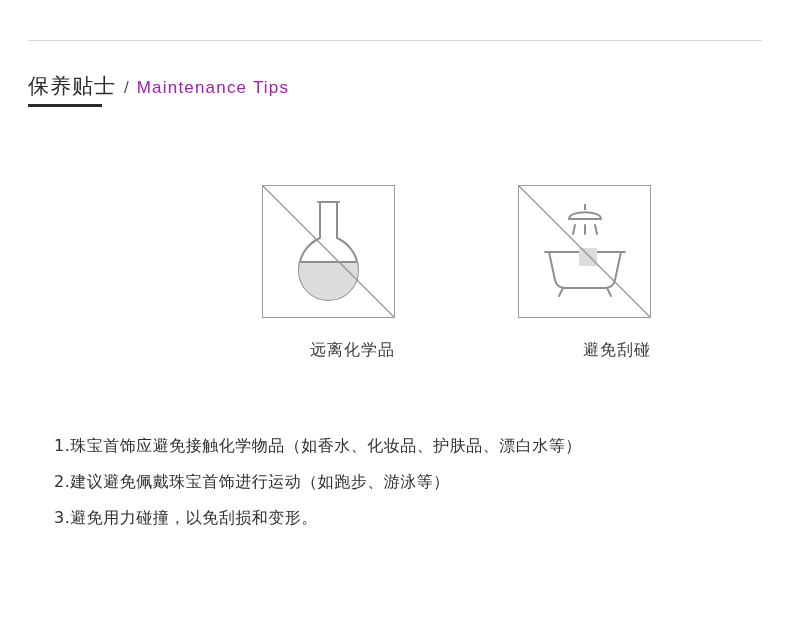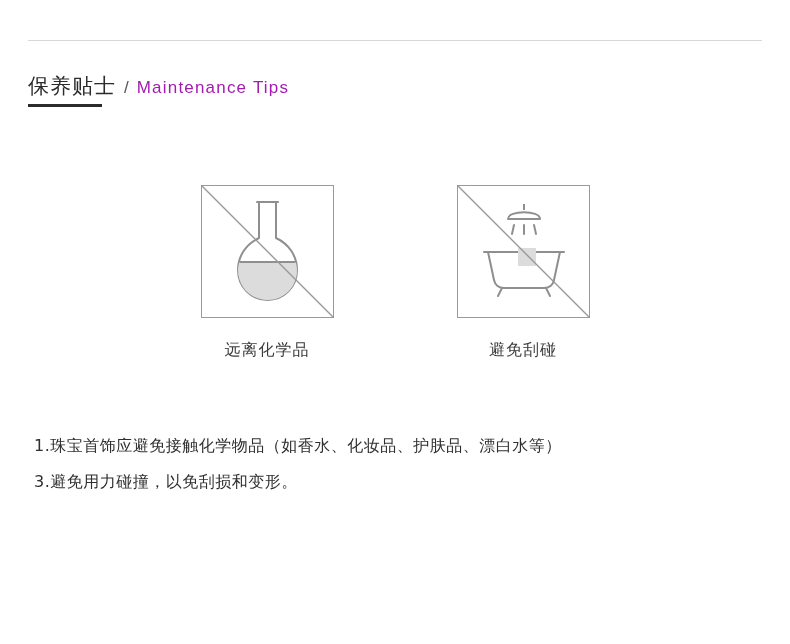--- a/index.html
+++ b/index.html
@@ -66,21 +66,21 @@
     left: 0;
     top: 185px;
     width: 790px;
     display: flex;
     justify-content: center;
   }
   .icon-cell {
     width: 256px;
     display: flex;
     flex-direction: column;
-    align-items: center;
+    align-items: flex-end;
   }
   .icon-box {
     position: relative;
     width: 133px;
     height: 133px;
     border: 1px solid #9a9a9a;
     box-sizing: border-box;
     background: #ffffff;
   }
   .icon-box svg {
@@ -91,21 +91,21 @@
   .icon-label {
     margin-top: 22px;
     font-size: 16px;
     color: #3a3a3a;
     letter-spacing: 1px;
     font-family: "DejaVu Sans", sans-serif;
   }
 
   .notes {
     position: absolute;
-    left: 34px;
+    left: 54px;
     top: 428px;
     width: 700px;
   }
   .note-line {
     font-size: 16px;
     line-height: 36px;
     color: #2f2f2f;
     letter-spacing: 0.5px;
     white-space: nowrap;
     font-family: "DejaVu Sans", sans-serif;
@@ -167,16 +167,17 @@
           <line x1="0" y1="0" x2="131" y2="131" stroke="#9a9a9a" stroke-width="1.4"></line>
         </svg>
       </div>
       <div class="icon-label">避免刮碰</div>
     </div>
 
   </div>
 
   <div class="notes">
     <div class="note-line">1.珠宝首饰应避免接触化学物品（如香水、化妆品、护肤品、漂白水等）</div>
+    <div class="note-line">2.建议避免佩戴珠宝首饰进行运动（如跑步、游泳等）</div>
     <div class="note-line">3.避免用力碰撞，以免刮损和变形。</div>
   </div>
 
 </div>
 
 </body></html>

